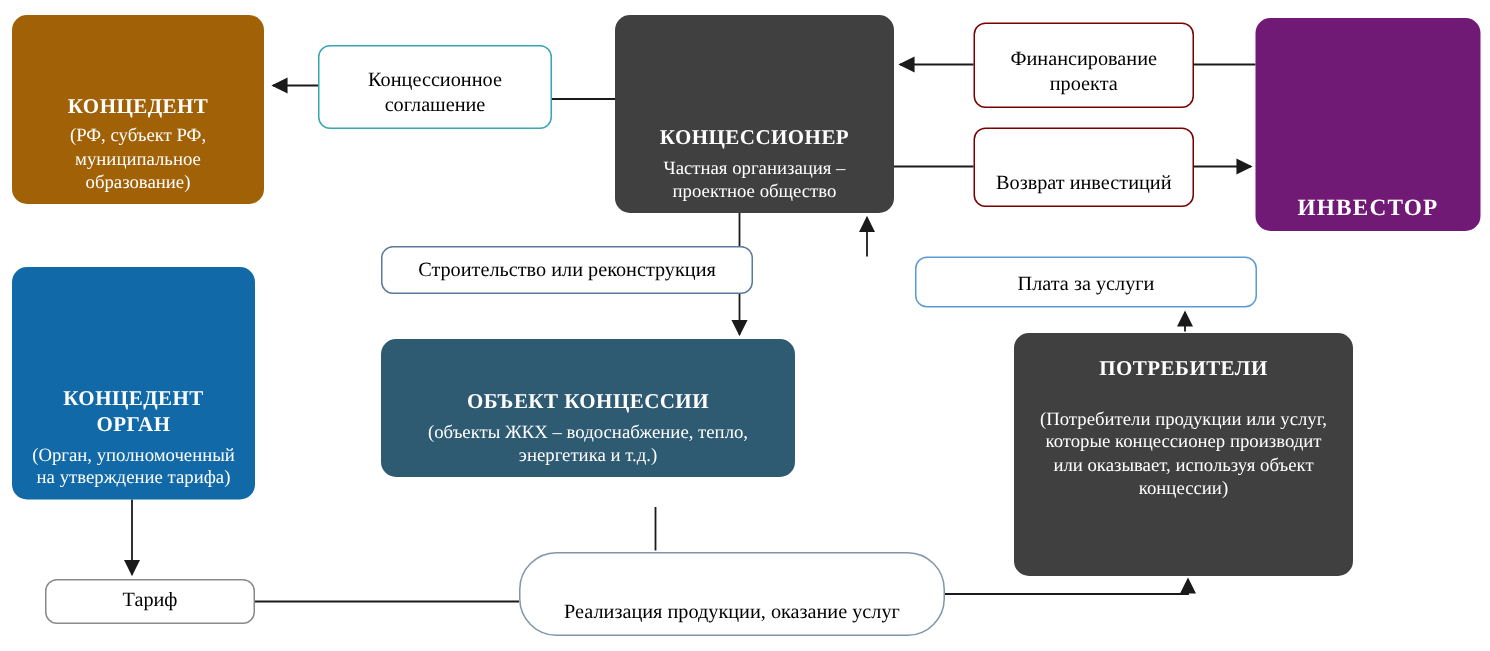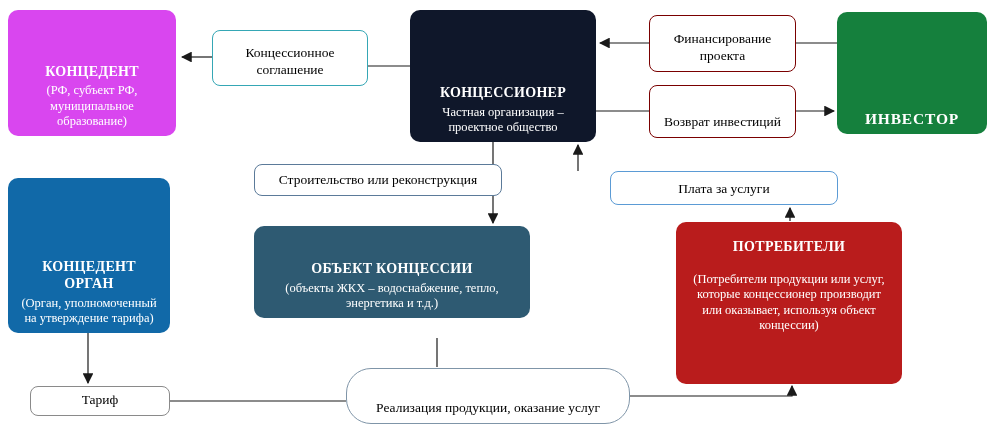--- a/index.html
+++ b/index.html
@@ -41,31 +41,31 @@
   .filled .subtitle { font-size: 12.5px; margin-top: 3px; }
 
   .plain {
     background: #ffffff;
     border: 1px solid #999;
     border-radius: 8px;
     font-size: 13.5px;
   }
 
   
-  .koncedent        { left: 8px;   top: 10px;  width: 168px; height: 126px; background: #d946ef; }
+  .koncedent        { left: 8px;   top: 10px;  width: 168px; height: 126px; background: #a16207; }
   .agreement        { left: 212px; top: 30px;  width: 156px; height: 56px;  border-color: #35A7B5; }
-  .concessionaire   { left: 410px; top: 10px;  width: 186px; height: 132px; background: #0f172a; }
+  .concessionaire   { left: 410px; top: 10px;  width: 186px; height: 132px; background: #404040; }
   .financing        { left: 649px; top: 15px;  width: 147px; height: 57px;  border-color: #7A0000; padding: 6px 14px; }
-  .investor         { left: 837px; top: 12px;  width: 150px; height: 122px; background: #15803d; }
+  .investor         { left: 837px; top: 12px;  width: 150px; height: 142px; background: #701a75; }
   .investor .title  { font-size: 15.5px; letter-spacing: 0.8px; }
   .return-box       { left: 649px; top: 85px;  width: 147px; height: 53px;  border-color: #7A0000; padding: 6px 14px; }
   .construction     { left: 254px; top: 164px; width: 248px; height: 32px;  border-color: #5B7A99; }
   .payment          { left: 566px; top: 171px; width: 228px; height: 34px;  border-color: #5B9BD5; margin-left: 44px; }
   .object           { left: 254px; top: 226px; width: 276px; height: 92px; background: #2E5A72; }
-  .consumers        { left: 676px; top: 222px; width: 226px; height: 162px; background: #b91c1c; justify-content: flex-start; padding-top: 16px; }
+  .consumers        { left: 676px; top: 222px; width: 226px; height: 162px; background: #404040; justify-content: flex-start; padding-top: 16px; }
   .consumers .subtitle { margin-top: 16px; }
   .tariff-authority { left: 8px;   top: 178px; width: 162px; height: 155px; background: #1169A8; }
   .tariff-authority .title { max-width: 110px; }
   .tariff           { left: 30px;  top: 386px; width: 140px; height: 30px;  border-color: #8A8A8A; }
   .sales            { left: 346px; top: 368px; width: 284px; height: 56px;  border-color: #7F95A8; border-radius: 25px; }
 </style>
 </head>
 <body>
 
 <div class="stage">

